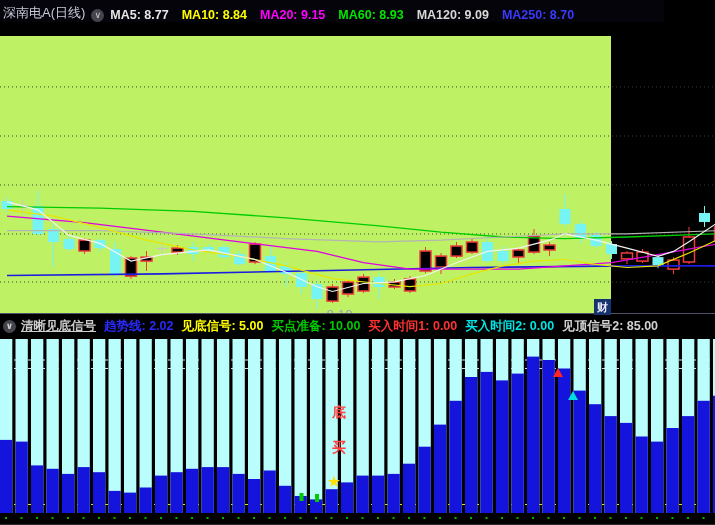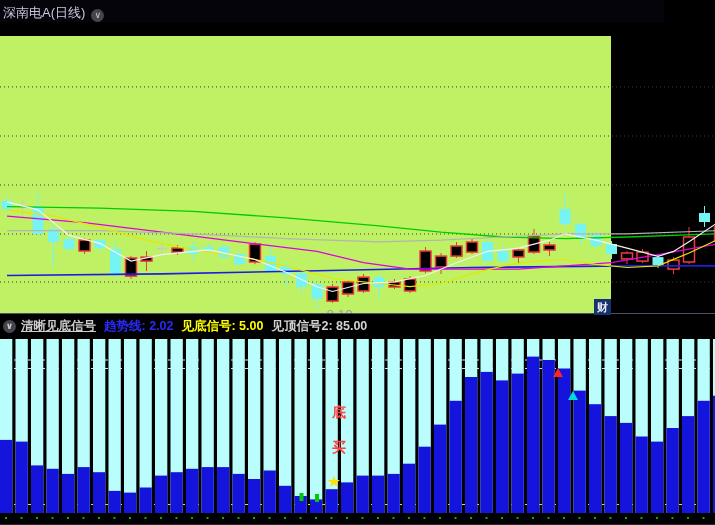--- a/index.html
+++ b/index.html
@@ -26,20 +26,28 @@
              justify-content:center;z-index:6;}
   .bottom-line{position:absolute;top:524px;left:0;width:715px;height:1px;background:#2a2a2a;}
   svg{display:block;}
 </style>
 </head>
 <body>
 
 <div class="topbar">
   <span class="sym">深南电A(日线)</span>
   <span class="chev-circle">∨</span>
+  <div class="ma-row">
+      <span style="color: rgb(230, 230, 230);">MA5: 8.77</span>
+      <span style="color: rgb(255, 255, 0);">MA10: 8.84</span>
+      <span style="color: rgb(255, 0, 255);">MA20: 9.15</span>
+      <span style="color: rgb(0, 230, 0);">MA60: 8.93</span>
+      <span style="color: rgb(216, 216, 216);">MA120: 9.09</span>
+      <span style="color: rgb(58, 58, 255);">MA250: 8.70</span>
+    </div>
 </div>
 
 <div class="main-chart-wrap">
   <svg id="mainChart" width="715" height="291">
       <g>
         <line x1="0" x2="715" y1="50.9" y2="50.9" stroke="#3a3a3a" stroke-width="1" stroke-dasharray="1 3"></line>
         <line x1="0" x2="715" y1="100.0" y2="100.0" stroke="#3a3a3a" stroke-width="1" stroke-dasharray="1 3"></line>
         <line x1="0" x2="715" y1="149.0" y2="149.0" stroke="#3a3a3a" stroke-width="1" stroke-dasharray="1 3"></line>
         <line x1="0" x2="715" y1="198.0" y2="198.0" stroke="#3a3a3a" stroke-width="1" stroke-dasharray="1 3"></line>
         <line x1="0" x2="715" y1="246.0" y2="246.0" stroke="#3a3a3a" stroke-width="1" stroke-dasharray="1 3"></line>
@@ -157,20 +165,23 @@
 <div class="watermark">财</div>
 
 <div class="divider"></div>
 
 <div class="indbar">
   <span class="chev-circle">∨</span>
   <span class="ind-title">清晰见底信号</span>
   <div class="ind-fields">
       <span style="color: rgb(42, 42, 255);">趋势线: 2.02</span>
       <span style="color: rgb(255, 255, 0);">见底信号: 5.00</span>
+      <span style="color: rgb(0, 200, 0);">买点准备: 10.00</span>
+      <span style="color: rgb(255, 50, 50);">买入时间1: 0.00</span>
+      <span style="color: rgb(0, 229, 229);">买入时间2: 0.00</span>
       <span style="color: rgb(210, 210, 210);">见顶信号2: 85.00</span>
     </div>
 </div>
 
 <div class="panel-wrap">
   <svg id="panelChart" width="715" height="187">
       <g>
         <line x1="0" x2="715" y1="22.0" y2="22.0" stroke="#dcdcdc" stroke-width="1" stroke-dasharray="3 4"></line>
         <line x1="0" x2="715" y1="30.5" y2="30.5" stroke="#dcdcdc" stroke-width="1" stroke-dasharray="3 4"></line>
         <line x1="0" x2="715" y1="166.5" y2="166.5" stroke="#e6e600" stroke-width="1" stroke-dasharray="3 4"></line>

